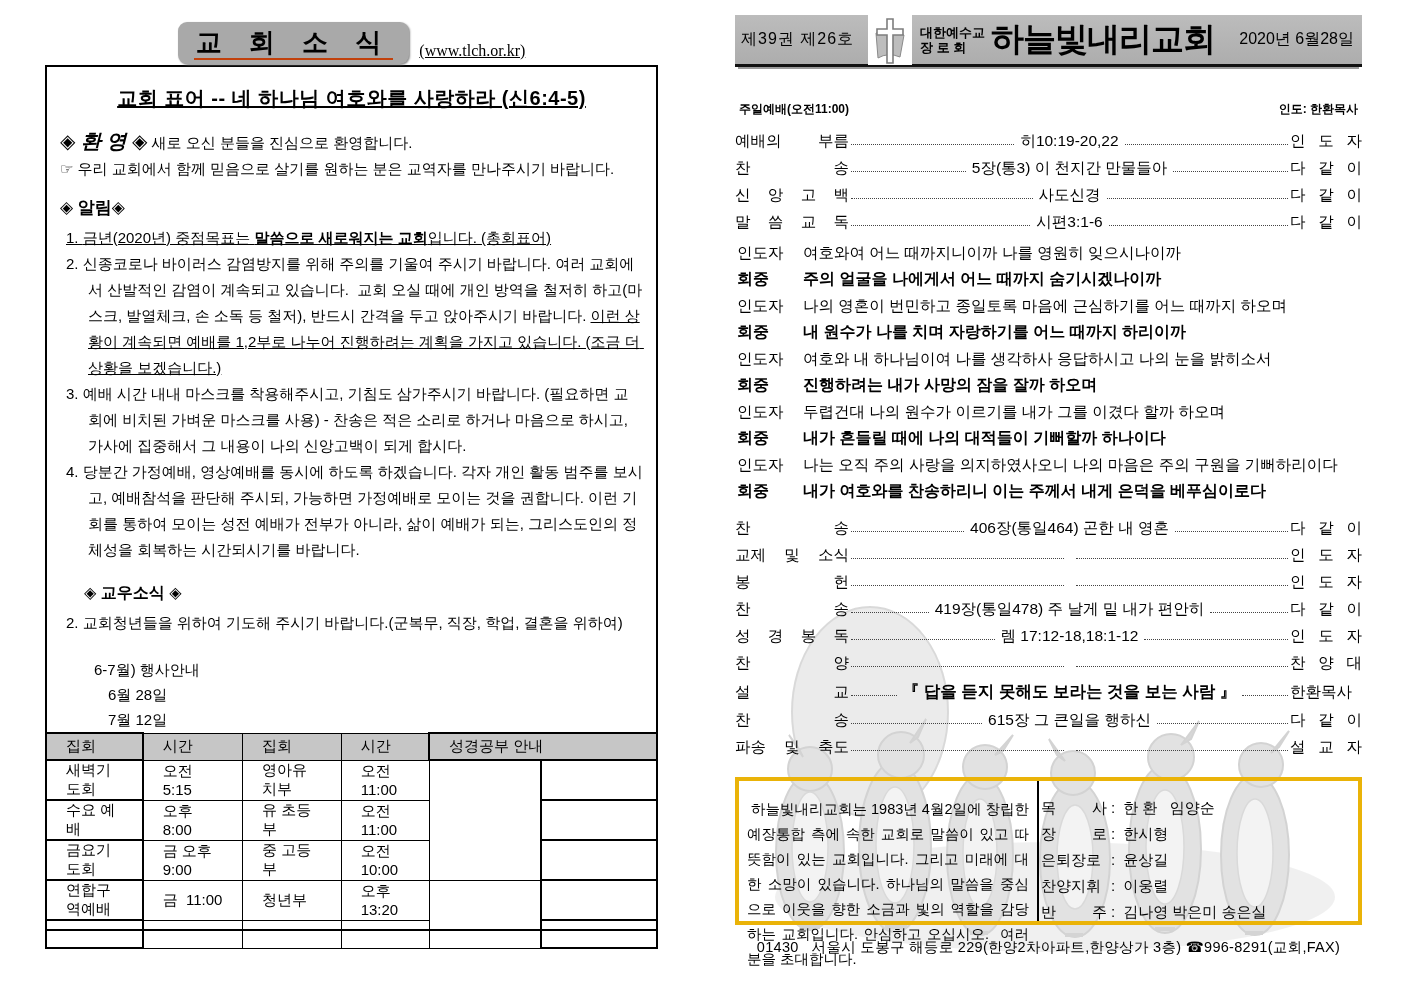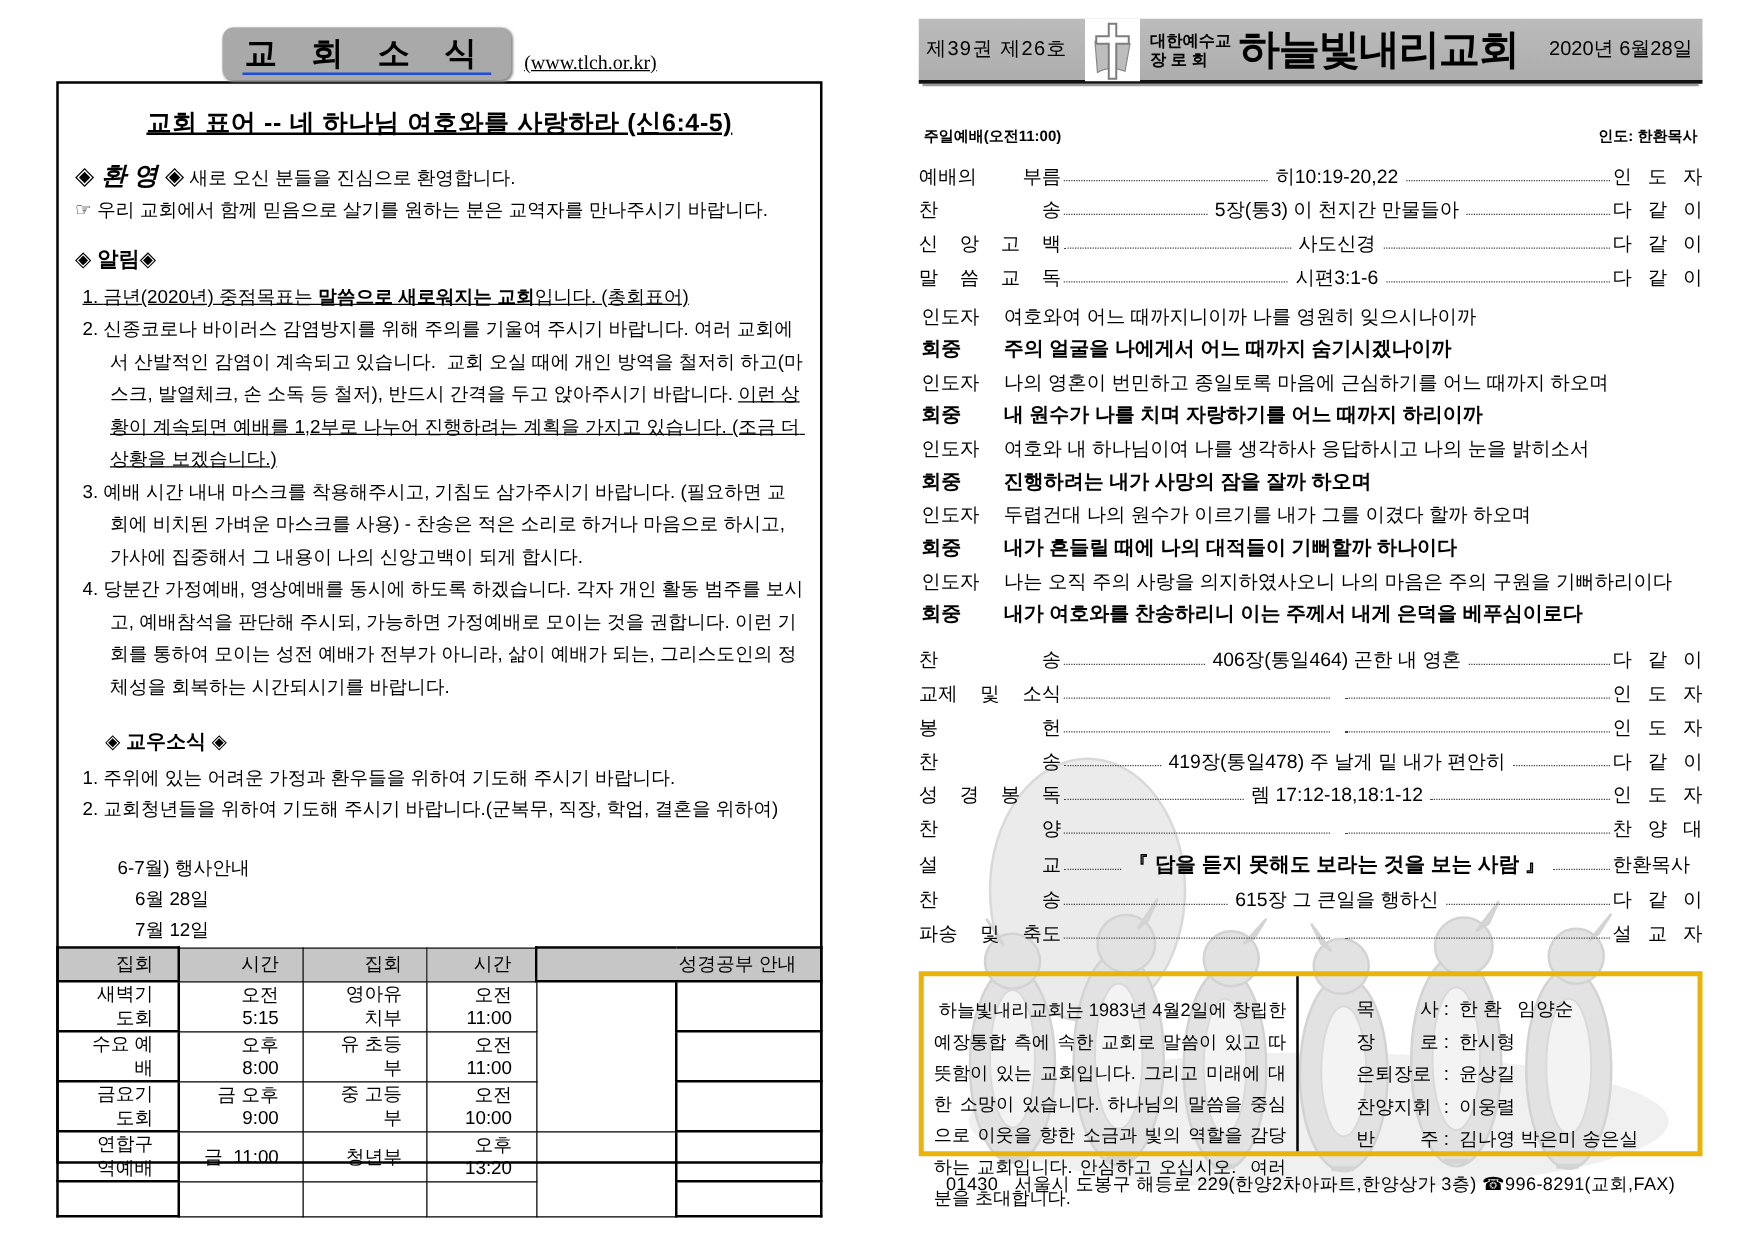--- a/index.html
+++ b/index.html
@@ -4,41 +4,41 @@
 <style>
   html,body{margin:0;padding:0;background:#fff;}
   body{font-family:"Liberation Sans","DejaVu Sans",sans-serif;color:#000;}
   .pre{white-space:pre-wrap;}
   #canvas{position:relative;width:1403px;height:992px;background:#fff;overflow:hidden;}
 
   
   #left-page{position:absolute;left:45px;top:22px;width:613px;}
   .lp-masthead{display:flex;align-items:flex-end;gap:10px;justify-content:center;height:42px;}
   .lp-pill{background:#a9a9a9;border-radius:9px;padding:3px 16px 4px 16px;box-shadow:1px 1px 2px #888;}
-  .lp-pill-text{font-size:26px;font-weight:bold;letter-spacing:10px;border-bottom:2px solid #1d4ed8;padding:0 2px 1px 2px;}
+  .lp-pill-text{font-size:26px;font-weight:bold;letter-spacing:10px;border-bottom:2px solid #c2410c;padding:0 2px 1px 2px;}
   .lp-url{font-family:"Liberation Serif","DejaVu Serif",serif;font-size:16px;padding-bottom:4px;text-decoration:underline;}
   .lp-box{border:2px solid #000;margin-top:1px;height:866px;box-sizing:border-box;
           padding:10px 13px 0 13px;display:flex;flex-direction:column;}
   .slogan{text-align:center;margin:8px 0 16px 0;}
   .slogan span{font-size:20px;font-weight:bold;text-decoration:underline;letter-spacing:0.5px;}
   .welcome-line{font-size:15px;line-height:26px;}
   .welcome-head{font-size:20px;font-weight:bold;font-style:italic;}
   .pointer-line{font-size:15px;line-height:26px;}
   .sec-head{font-size:17px;font-weight:bold;margin:14px 0 6px 0;}
   .notice-item{font-size:15px;line-height:26px;padding-left:22px;text-indent:-22px;margin:0 0 0 6px;}
   .u{text-decoration:underline;}
   .b{font-weight:bold;}
   .mn-head{font-size:16px;font-weight:bold;margin:20px 0 6px 24px;}
   .mn-item{font-size:15px;line-height:25px;margin-left:6px;}
   .events{margin:22px 0 0 34px;font-size:15px;line-height:25px;}
   .event-date{margin-left:14px;}
   
   .schedule-table{border-collapse:collapse;margin:auto -15px -2px -15px;table-layout:fixed;}
   .schedule-table td,.schedule-table th{border:1px solid #000;font-size:15px;height:26px;
-      text-align:right;padding:0 19px;overflow:hidden;font-weight:normal;}
+      text-align:left;padding:0 19px;overflow:hidden;font-weight:normal;}
   .schedule-table th{background:#c6c6c6;height:25px;}
   .schedule-table .outer{border-width:2px;}
 
   
   #right-page{position:absolute;left:735px;top:15px;width:627px;}
   .rp-content{position:relative;z-index:1;}
   .rp-masthead{background:linear-gradient(#bcbcbc,#adadad);height:52px;display:flex;align-items:center;
       border-bottom:3px solid #111;box-shadow:0 5px 0 -3px #9a9a9a;padding:0 8px 0 6px;box-sizing:border-box;}
   .rp-issue{font-size:16px;letter-spacing:1px;white-space:nowrap;}
   .rp-logo{width:44px;height:50px;background:#fff;margin:0 8px 0 14px;flex:none;position:relative;}
@@ -55,21 +55,21 @@
   .leader{flex:1;height:0;border-bottom:1.5px dotted #444;margin:0 2px;position:relative;top:3px;}
   .w-sermon .w-center{font-weight:bold;font-size:16.5px;}
   .w-sermon{height:30px;}
   .reading{margin:4px 0 4px 2px;}
   .r-row{display:flex;height:26.5px;align-items:center;font-size:15.5px;}
   .r-role{width:66px;flex:none;}
   .r-bold{font-weight:bold;font-size:16px;}
   .info-box{border:4px solid #eab308;margin-top:16px;height:148px;display:flex;box-sizing:border-box;background:transparent;}
   .info-about{width:300px;flex:none;border-right:2px solid #000;padding:16px 8px 6px 8px;
       font-size:14.5px;line-height:25px;text-align:justify;box-sizing:border-box;}
-  .info-staff{flex:1;padding:14px 6px 4px 2px;font-size:15px;margin-left:44px;}
+  .info-staff{flex:1;padding:14px 6px 4px 2px;font-size:15px;}
   .staff-row{display:flex;line-height:26px;}
   .staff-role{width:66px;flex:none;text-align:justify;text-align-last:justify;}
   .staff-colon{margin:0 8px 0 4px;}
   .rp-address{text-align:center;font-size:14.5px;margin-top:13px;letter-spacing:0.3px;}
 
   
   .watermark{position:absolute;left:20px;top:582px;z-index:0;opacity:0.5;}
 </style>
 </head>
 <body>
@@ -98,21 +98,20 @@
 
       <div class="notice-item"><span class="u"><span>1. </span><span>금년(2020년) 중점목표는 </span><span class="b">말씀으로 새로워지는 교회</span><span>입니다. (총회표어)</span></span></div>
 
       <div class="notice-item pre"><span>2. </span><span>신종코로나 바이러스 감염방지를 위해 주의를 기울여 주시기 바랍니다. 여러 교회에서 산발적인 감염이 계속되고 있습니다.  교회 오실 때에 개인 방역을 철저히 하고(마스크, 발열체크, 손 소독 등 철저), 반드시 간격을 두고 앉아주시기 바랍니다. </span><span class="u">이런 상황이 계속되면 예배를 1,2부로 나누어 진행하려는 계획을 가지고 있습니다. (조금 더 상황을 보겠습니다.)</span></div>
 
       <div class="notice-item pre"><span>3. </span><span>예배 시간 내내 마스크를 착용해주시고, 기침도 삼가주시기 바랍니다. (필요하면 교회에 비치된 가벼운 마스크를 사용) - 찬송은 적은 소리로 하거나 마음으로 하시고, 가사에 집중해서 그 내용이 나의 신앙고백이 되게 합시다.</span></div>
 
       <div class="notice-item pre"><span>4. </span><span>당분간 가정예배, 영상예배를 동시에 하도록 하겠습니다. 각자 개인 활동 범주를 보시고, 예배참석을 판단해 주시되, 가능하면 가정예배로 모이는 것을 권합니다. 이런 기회를 통하여 모이는 성전 예배가 전부가 아니라, 삶이 예배가 되는, 그리스도인의 정체성을 회복하는 시간되시기를 바랍니다.</span></div>
 
       <div class="mn-head">◈ 교우소식 ◈</div>
-      <div class="mn-item">1. 주위에 있는 어려운 가정과 환우들을 위하여 기도해 주시기 바랍니다.</div>
       <div class="mn-item">2. 교회청년들을 위하여 기도해 주시기 바랍니다.(군복무, 직장, 학업, 결혼을 위하여)</div>
 
       <div class="events">
         <div>6-7월) 행사안내</div>
         <div class="event-date pre">6월 28일</div>
         <div class="event-date pre">7월 12일</div>
       </div>
 
       <table class="schedule-table">
         <colgroup>

